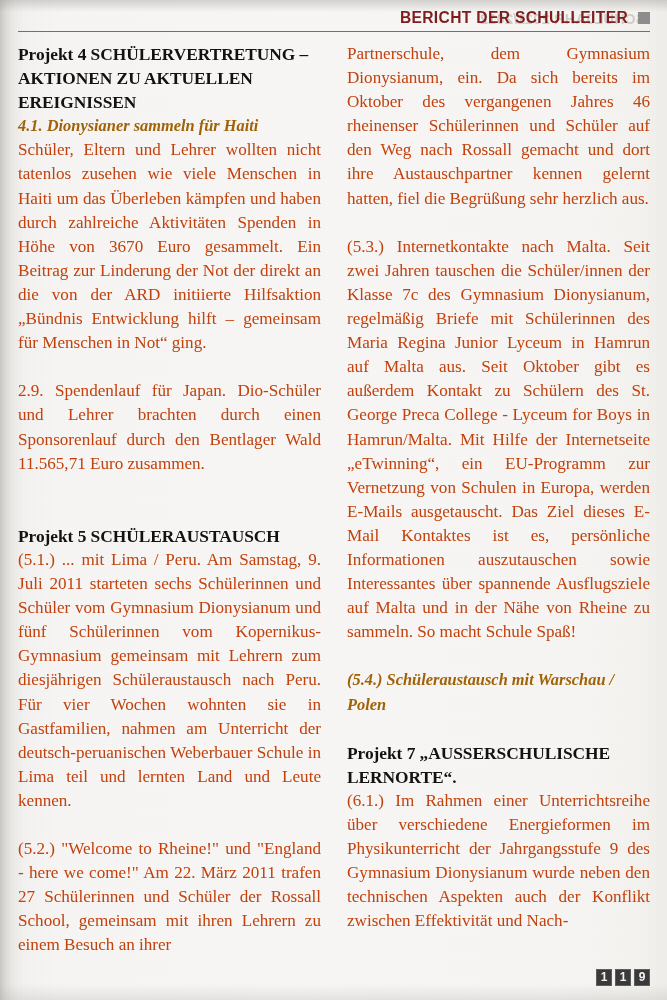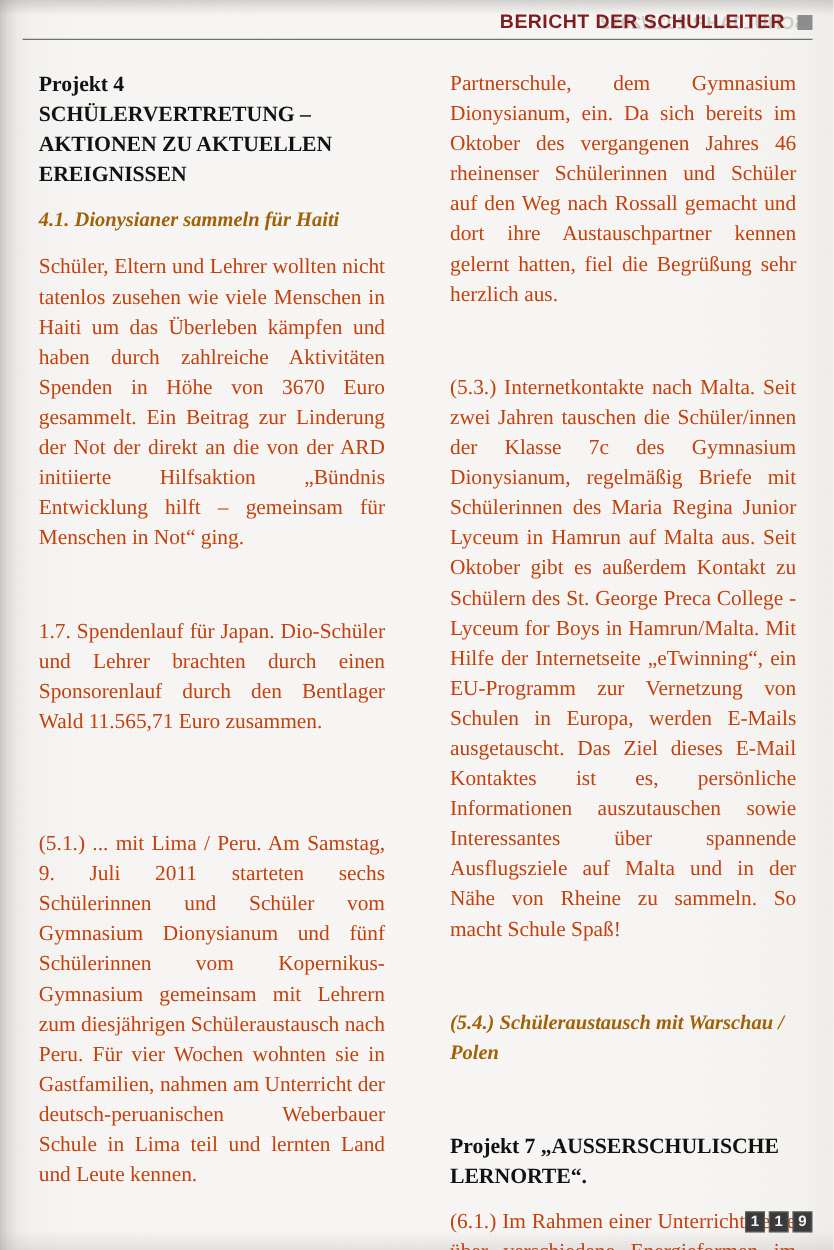--- a/index.html
+++ b/index.html
@@ -133,21 +133,21 @@
     height: 915px;
     display: flex;
     gap: 26px;
   }
   .col {
     width: 303px;
     flex: 0 0 303px;
   }
 
   p, h2, h3 {
-    margin: 13px;
+    margin: 0;
   }
 
   .h-project {
     font-family: "Liberation Serif", "DejaVu Serif", serif;
     font-weight: 700;
     font-size: 17.4px;
     line-height: 24.1px;
     letter-spacing: -0.05px;
     color: #121212;
   }
@@ -208,23 +208,24 @@
     </div>
     <div class="runrule"></div>
 
     <div class="columns">
 
       <div class="col">
         <h2 class="h-project">Projekt 4 SCHÜLERVERTRETUNG – AKTIONEN ZU AKTUELLEN EREIGNISSEN</h2>
         <h3 class="h-sub">4.1. Dionysianer sammeln für Haiti</h3>
         <p class="body">Schüler, Eltern und Lehrer wollten nicht tatenlos zusehen wie viele Menschen in Haiti um das Überleben kämpfen und haben durch zahlreiche Aktivitäten Spenden in Höhe von 3670 Euro gesammelt. Ein Beitrag zur Linderung der Not der direkt an die von der ARD initiierte Hilfsaktion „Bündnis Entwicklung hilft – gemeinsam für Menschen in Not“ ging.</p>
         <div class="gap"></div>
-        <p class="body">1.7. Spendenlauf für Japan. Dio-Schüler und Lehrer brachten durch einen Sponsorenlauf durch den Bentlager Wald 11.565,71 Euro zusammen.</p>
-        <div class="gap"></div>
-        <div class="gap"></div>
+        <p class="body">2.9. Spendenlauf für Japan. Dio-Schüler und Lehrer brachten durch einen Sponsorenlauf durch den Bentlager Wald 11.565,71 Euro zusammen.</p>
+        <div class="gap"></div>
+        <div class="gap"></div>
+        <h2 class="h-project">Projekt 5 SCHÜLERAUSTAUSCH</h2>
         <p class="body">(5.1.) ... mit Lima / Peru. Am Samstag, 9. Juli 2011 starteten sechs Schülerinnen und Schüler vom Gymnasium Dionysianum und fünf Schülerinnen vom Kopernikus- Gymnasium gemeinsam mit Lehrern zum diesjährigen Schüleraustausch nach Peru. Für vier Wochen wohnten sie in Gastfamilien, nahmen am Unterricht der deutsch-peruanischen Weberbauer Schule in Lima teil und lernten Land und Leute kennen.</p>
         <div class="gap"></div>
         <p class="body">(5.2.) "Welcome to Rheine!" und "England - here we come!"    Am 22. März 2011 trafen 27 Schülerinnen und Schüler der Rossall School, gemeinsam mit ihren Lehrern zu einem Besuch an ihrer</p>
       </div>
 
       <div class="col">
         <p class="body">Partnerschule, dem Gymnasium Dionysianum, ein. Da sich bereits im Oktober des vergangenen Jahres 46 rheinenser Schülerinnen und Schüler auf den Weg nach Rossall gemacht und dort ihre Austauschpartner kennen gelernt hatten, fiel die Begrüßung sehr herzlich aus.</p>
         <div class="gap"></div>
         <p class="body">(5.3.) Internetkontakte nach Malta.  Seit zwei Jahren tauschen die Schüler/innen der Klasse 7c des Gymnasium Dionysianum, regelmäßig Briefe mit Schülerinnen des Maria Regina Junior Lyceum in Hamrun auf Malta aus. Seit Oktober gibt es außerdem Kontakt zu Schülern des St. George Preca College - Lyceum for Boys in Hamrun/Malta. Mit Hilfe der Internetseite „eTwinning“, ein EU-Programm zur Vernetzung von Schulen in Europa, werden E-Mails ausgetauscht. Das Ziel dieses E-Mail Kontaktes ist es, persönliche Informationen auszutauschen sowie Interessantes über spannende Ausflugsziele auf Malta und in der Nähe von Rheine zu sammeln. So macht Schule Spaß!</p>
         <div class="gap"></div>

